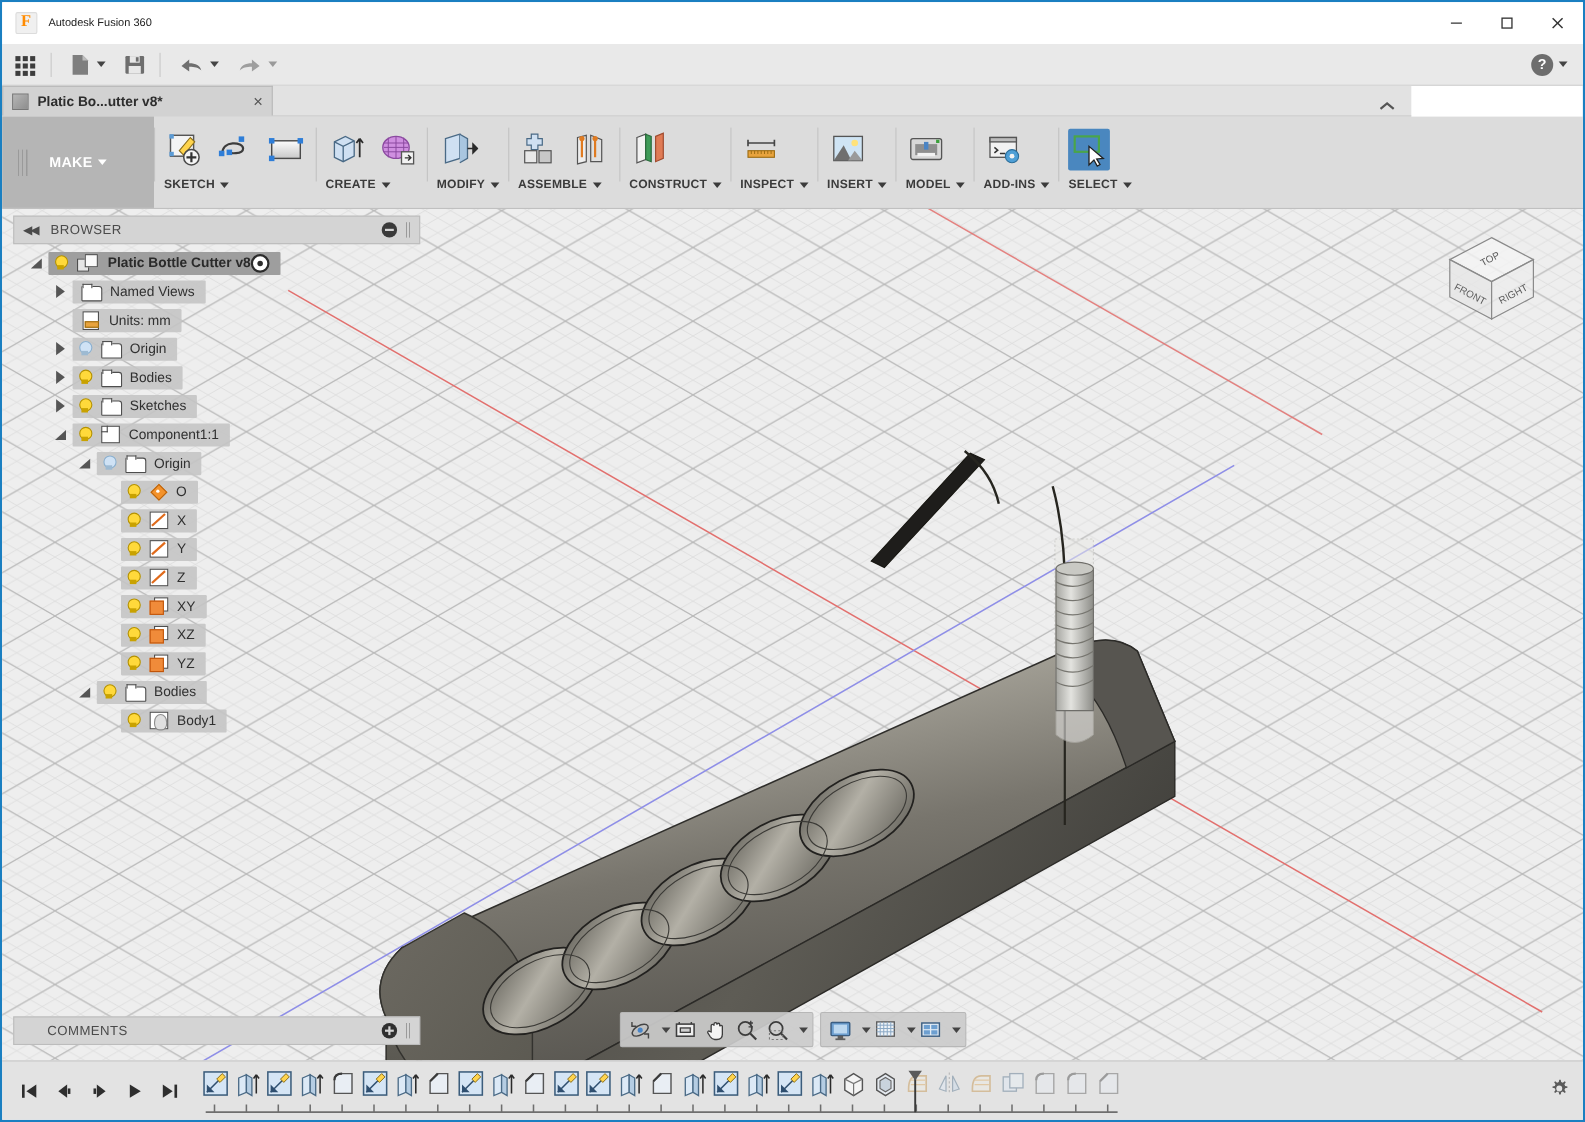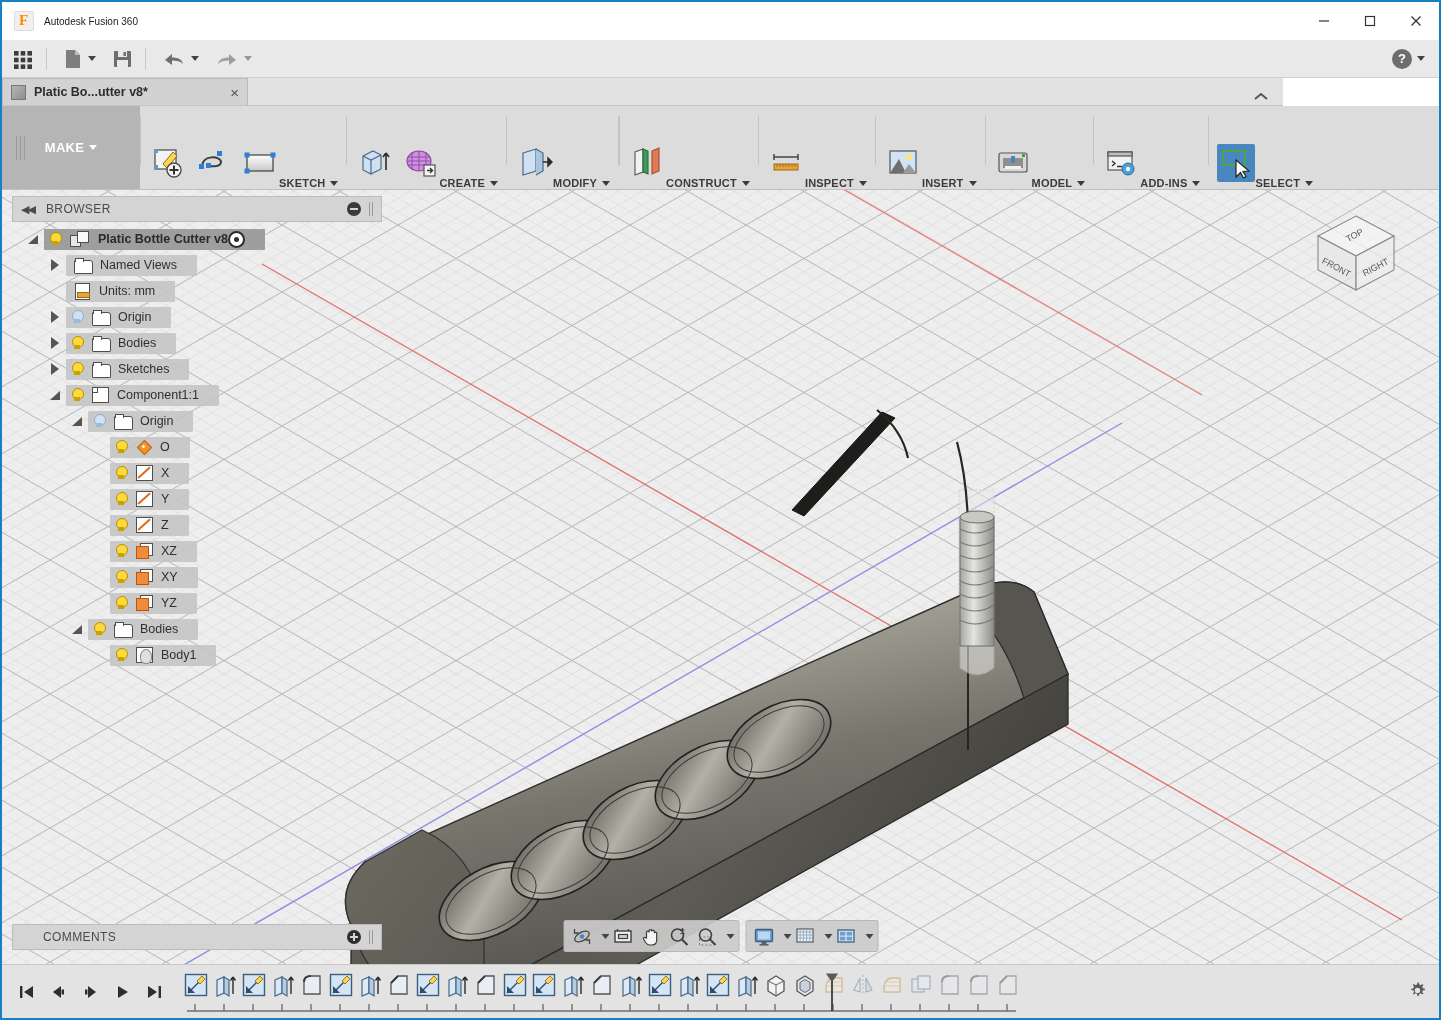--- a/index.html
+++ b/index.html
@@ -75,21 +75,21 @@
     position:absolute; left:0; top:104px; width:1437px; height:84px;
     background:#dcdcdc; border-bottom:1px solid #c0c0c0; display:flex; align-items:stretch;
   }
   .workspace-btn {
     width:138px; background:#b5b5b5; display:flex; align-items:center; justify-content:center;
     position:relative;
   }
   .grip { position:absolute; left:14px; top:30px; width:9px; height:24px;
     background:repeating-linear-gradient(90deg,#9a9a9a 0 1px,transparent 1px 4px); }
   .workspace-btn .ws-lbl { font-size:13px; font-weight:bold; color:#fff; letter-spacing:.3px; }
-  .panel { display:flex; flex-direction:row; align-items:flex-end; padding:0 8px; position:relative; }
+  .panel { display:flex; flex-direction:column; align-items:flex-start; padding:0 8px; position:relative; }
   .panel-icons { display:flex; align-items:center; gap:8px; height:56px; padding-top:4px; }
   .panel-lbl { font-size:11px; color:#3b3b3b; font-weight:bold; letter-spacing:.2px; display:flex; align-items:center; }
   .panel-lbl .caret { border-top-color:#3b3b3b; }
   .panel-div { width:1px; background:#c3c3c3; margin:10px 0 24px 0; }
   .ic { width:38px; height:38px; position:relative; display:block; }
   .ic.sel { background:#4a87bf; border-radius:2px; }
 
   
   .viewport {
     position:absolute; left:0; top:188px; width:1437px; height:774px;
@@ -106,21 +106,21 @@
     display:flex; align-items:center; padding:0 8px; font-size:12px; color:#4a4a4a; letter-spacing:.4px;
   }
   .hdr-arrows { color:#4a4a4a; font-size:11px; margin-right:12px; letter-spacing:-2px;}
   .hdr-dot { margin-left:auto; width:14px;height:14px;border-radius:50%;background:#3a3a3a; position:relative;}
   .hdr-dot::after{content:"";position:absolute;left:3px;top:6px;width:8px;height:2px;background:#d4d4d4;}
   .hdr-grip { width:4px;height:14px;margin-left:8px;
     background:repeating-linear-gradient(90deg,#9a9a9a 0 1px,transparent 1px 3px); }
 
   .tree { padding-top:4px; }
   .node { display:flex; align-items:center; height:26px; position:relative; }
-  .node-body { display:flex; align-items:center; height:21px; background:rgba(196,196,196,0.88); padding-right:20px; border-radius:1px;}
+  .node-body { display:flex; align-items:center; height:21px; background:rgba(196,196,196,0.88); padding-right:10px; border-radius:1px;}
   .node-body.rootsel { background:#9e9e9e; }
   .tw { width:22px; display:flex; align-items:center; justify-content:center; }
   .tri-right { width:0;height:0;border-top:6px solid transparent;border-bottom:6px solid transparent;border-left:9px solid transparent; position:relative;}
   .tri-right::after{content:"";position:absolute;left:-9px;top:-6px;width:0;height:0;
      border-top:6px solid transparent;border-bottom:6px solid transparent;border-left:8px solid #555;}
   .tri-down { width:0;height:0;border-left:10px solid transparent;border-bottom:9px solid #555; }
   .bulb { width:16px; height:16px; margin:0 3px; position:relative; }
   .bulb::before{content:"";position:absolute;left:3px;top:1px;width:10px;height:10px;border-radius:50%;
     background:#ffd93b; border:1px solid #b59200;}
   .bulb::after{content:"";position:absolute;left:5px;top:10px;width:6px;height:4px;background:#c9a200;}
@@ -365,20 +365,44 @@
           </svg>
         </span>
       </div>
       <div class="panel-lbl">
         <span>MODIFY</span>
           <span class="caret"></span>
       </div>
     </div>
 
     <div class="panel-div"></div>
+    <div class="panel">
+      <div class="panel-icons">
+        <span class="ic">
+          <svg width="38" height="38" viewBox="0 0 38 38">
+            <path d="M12 5 h6 v4 h4 v6 h-4 v4 h-6 v-4 h-4 v-6 h4 z" fill="#cfe0f2" stroke="#4a6a86" stroke-width="1.1"></path>
+            <rect x="6" y="20" width="11" height="11" fill="#e8e8e8" stroke="#555" stroke-width="1.1"></rect>
+            <rect x="19" y="20" width="11" height="11" fill="#c8c8c8" stroke="#555" stroke-width="1.1"></rect>
+          </svg>
+        </span>
+        <span class="ic">
+          <svg width="38" height="38" viewBox="0 0 38 38">
+            <path d="M8 8 L16 6 L16 30 L8 32 Z" fill="#eeeeee" stroke="#555" stroke-width="1.1"></path>
+            <path d="M20 6 L30 10 L30 30 L20 30 Z" fill="#e0e0e0" stroke="#555" stroke-width="1.1"></path>
+            <path d="M12 10 v16 M24 10 v16" stroke="#e07b21" stroke-width="2"></path>
+            <circle cx="12" cy="9" r="2.4" fill="#e07b21"></circle>
+              <circle cx="24" cy="9" r="2.4" fill="#e07b21"></circle>
+          </svg>
+        </span>
+      </div>
+      <div class="panel-lbl">
+        <span>ASSEMBLE</span>
+          <span class="caret"></span>
+      </div>
+    </div>
 
     <div class="panel-div"></div>
     <div class="panel">
       <div class="panel-icons">
         <span class="ic">
           <svg width="38" height="38" viewBox="0 0 38 38">
             <path d="M7 8 L15 5 L15 28 L7 31 Z" fill="#f2f2f2" stroke="#555" stroke-width="1.1"></path>
             <path d="M15 5 L20 7 L20 30 L15 28 Z" fill="#3f9b58" stroke="#2a6b3c" stroke-width="1.1"></path>
             <path d="M24 7 L31 4 L31 27 L24 30 Z" fill="#e07b55" stroke="#a14c30" stroke-width="1.1"></path>
           </svg>
@@ -719,29 +743,29 @@
               <span class="bulb"></span>
               <span class="axis-icon"></span>
               <span class="nlabel">Z</span>
             </div>
           </div>
           <div class="node" style="padding-left: 76px;">
             <span class="tw"></span>
             <div class="node-body">
               <span class="bulb"></span>
               <span class="plane-icon"></span>
-              <span class="nlabel">XZ</span>
+              <span class="nlabel">XY</span>
             </div>
           </div>
           <div class="node" style="padding-left: 76px;">
             <span class="tw"></span>
             <div class="node-body">
               <span class="bulb"></span>
               <span class="plane-icon"></span>
-              <span class="nlabel">XY</span>
+              <span class="nlabel">XZ</span>
             </div>
           </div>
           <div class="node" style="padding-left: 76px;">
             <span class="tw"></span>
             <div class="node-body">
               <span class="bulb"></span>
               <span class="plane-icon"></span>
               <span class="nlabel">YZ</span>
             </div>
           </div>

